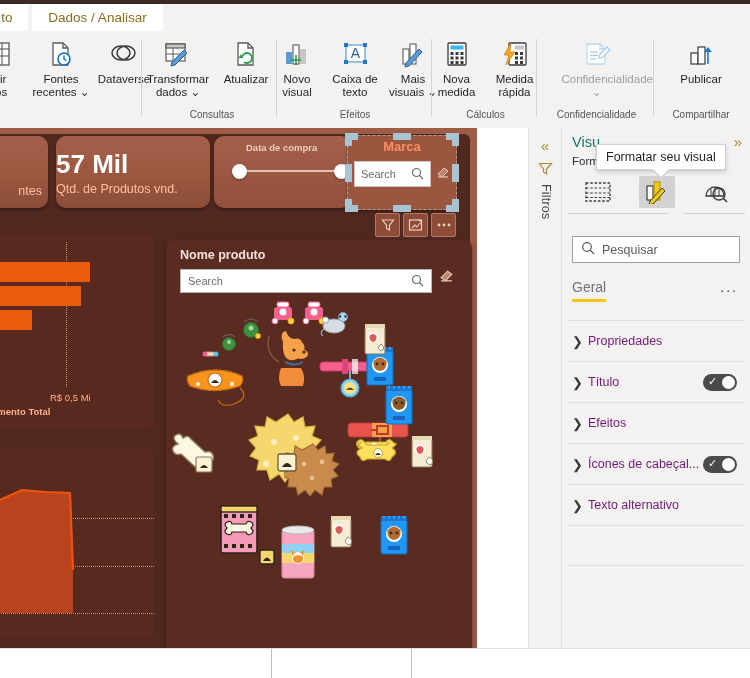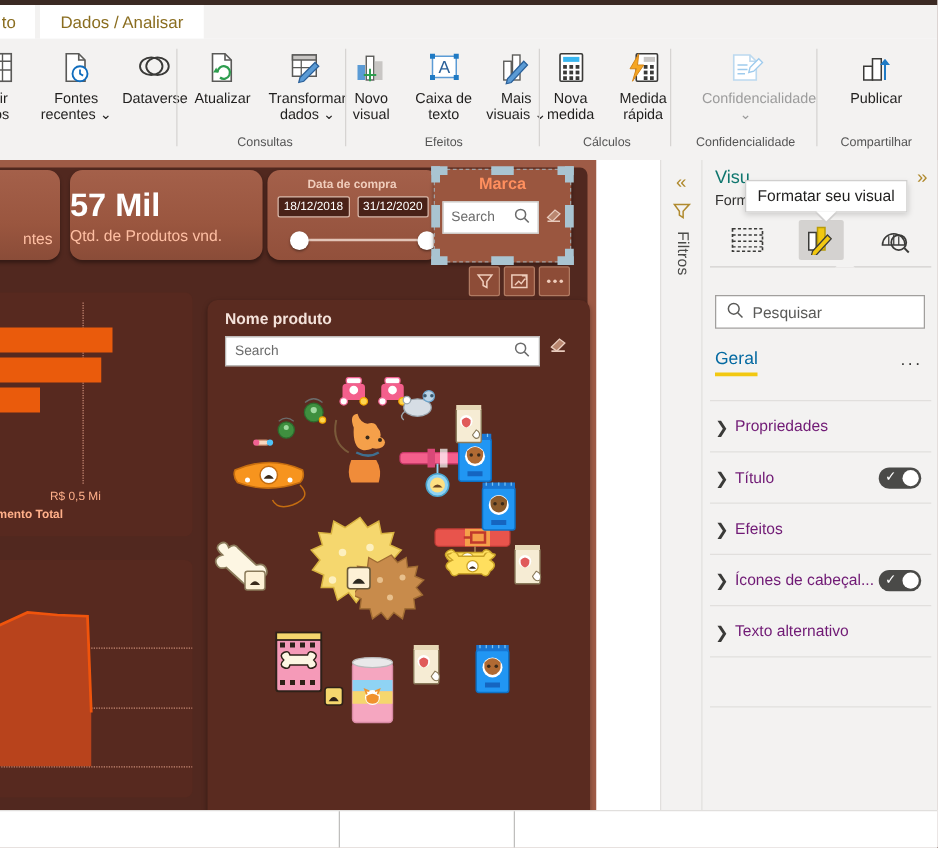--- a/index.html
+++ b/index.html
@@ -276,21 +276,21 @@
   .vp-search {
     position: absolute; left: 10px; top: 108px; width: 168px; height: 27px;
     background: #ffffff; border: 1px solid #a19f9d;
     display: flex; align-items: center; padding: 0 8px; gap: 7px;
     font-size: 12.5px; color: #5a5a58;
   }
   .vp-geral {
     position: absolute; left: 10px; top: 150px; width: 168px; height: 30px;
   }
   .vp-geral .g {
-    font-size: 14px; color: #0369a1;
+    font-size: 14px; color: #737373;
     border-bottom: 3px solid #f2c811; padding-bottom: 4px;
   }
   .vp-geral .dots {
     position: absolute; right: 2px; top: 1px; color: #3a3a38;
     font-size: 14px; letter-spacing: 2px;
   }
   .vp-row {
     position: absolute; left: 6px; width: 177px; height: 41px;
     border-top: 1px solid #e1dfdd;
     display: flex; align-items: center; padding-left: 4px;
@@ -391,40 +391,40 @@
         </div>
       </div>
       <div class="gname"></div>
     </div>
     <div class="sep" style="left:141px;"></div>
 
     <div class="rgroup" style="left:146px; width:132px;">
       <div class="items">
         <div class="ritem wide">
           <div class="ico">
-            <svg width="26" height="28" viewBox="0 0 26 28">
-              <path d="M5 3 h10 l5 5 v17 h-15 z" fill="#fff" stroke="#5a5a58" stroke-width="1.3"></path>
-              <path d="M15 3 v5 h5" fill="none" stroke="#5a5a58" stroke-width="1.3"></path>
-              <path d="M9 18 a5 5 0 1 1 2 4" fill="none" stroke="#2e9e4f" stroke-width="1.8"></path>
-              <path d="M8 14 l1.5 4 -4 0 z" fill="#2e9e4f"></path>
-            </svg>
-          </div>
-          <div class="lbl">Atualizar</div>
-        </div>
-        <div class="ritem wide">
-          <div class="ico">
             <svg width="30" height="28" viewBox="0 0 30 28">
               <rect x="3" y="4" width="19" height="17" fill="#fff" stroke="#5a5a58" stroke-width="1.2"></rect>
               <rect x="3" y="4" width="19" height="4" fill="#c8c6c4" stroke="#5a5a58" stroke-width="1.2"></rect>
               <line x1="3" y1="14" x2="22" y2="14" stroke="#5a5a58" stroke-width="1"></line>
               <line x1="10" y1="8" x2="10" y2="21" stroke="#5a5a58" stroke-width="1"></line>
               <path d="M9 22 l12-12 3 3 -12 12 -4 1 z" fill="#5b9bd5" stroke="#2a6099" stroke-width="1"></path>
             </svg>
           </div>
           <div class="lbl">Transformar dados ⌄</div>
+        </div>
+        <div class="ritem wide">
+          <div class="ico">
+            <svg width="26" height="28" viewBox="0 0 26 28">
+              <path d="M5 3 h10 l5 5 v17 h-15 z" fill="#fff" stroke="#5a5a58" stroke-width="1.3"></path>
+              <path d="M15 3 v5 h5" fill="none" stroke="#5a5a58" stroke-width="1.3"></path>
+              <path d="M9 18 a5 5 0 1 1 2 4" fill="none" stroke="#2e9e4f" stroke-width="1.8"></path>
+              <path d="M8 14 l1.5 4 -4 0 z" fill="#2e9e4f"></path>
+            </svg>
+          </div>
+          <div class="lbl">Atualizar</div>
         </div>
       </div>
       <div class="gname">Consultas</div>
     </div>
     <div class="sep" style="left:276px;"></div>
 
     <div class="rgroup" style="left:280px; width:150px;">
       <div class="items">
         <div class="ritem">
           <div class="ico">
@@ -561,28 +561,20 @@
         <div class="cap">ntes</div>
       </div>
 
       <div class="kpicard" id="kpi-qtd">
         <div class="val">57 Mil</div>
         <div class="cap">Qtd. de Produtos vnd.</div>
       </div>
 
       <div class="dateslicer">
         <div class="t">Data de compra</div>
-        <div class="dateboxes">
-          <div class="datebox">
-            <span>18/12/2018</span>
-          </div>
-          <div class="datebox">
-            <span>31/12/2020</span>
-          </div>
-        </div>
         <div class="trackwrap">
           <div class="track"></div>
           <div class="knob a"></div>
           <div class="knob b"></div>
         </div>
       </div>
 
       <div class="marca">
         <div class="mtitle">Marca</div>
         <div class="searchrow">
@@ -638,21 +630,21 @@
             <circle cx="13" cy="3" r="1.4" fill="#f0cdbc"></circle>
           </svg>
         </div>
       </div>
 
       <div class="barchart">
         <div class="gridv" style="left:124px;"></div>
         <div class="bar" style="top:28px; width:148px;"></div>
         <div class="bar" style="top:52px; width:139px;"></div>
         <div class="bar" style="top:76px; width:90px;"></div>
-        <div class="axlbl" style="left:98px; top:158px;">R$ 0,5 Mi</div>
+        <div class="axlbl" style="left:108px; top:158px;">R$ 0,5 Mi</div>
         <div class="axlbl" style="left:50px; top:172px; font-weight:bold;">amento Total</div>
       </div>
 
       <div class="areachart">
         <div class="gridh" style="top:70px;"></div>
         <div class="gridh" style="top:118px;"></div>
         <div class="gridh" style="top:165px;"></div>
         <svg width="212" height="190" viewBox="0 0 212 190" style="position:absolute;left:0;top:0;">
           <path d="M0 55 L17 50 L38 40 L58 52 L80 42 L104 44 L128 45 L131 122 L131 165 L0 165 Z" fill="#b8431c"></path>
           <path d="M0 55 L17 50 L38 40 L58 52 L80 42 L104 44 L128 45 L131 122" fill="none" stroke="#f0540c" stroke-width="2.2"></path>

